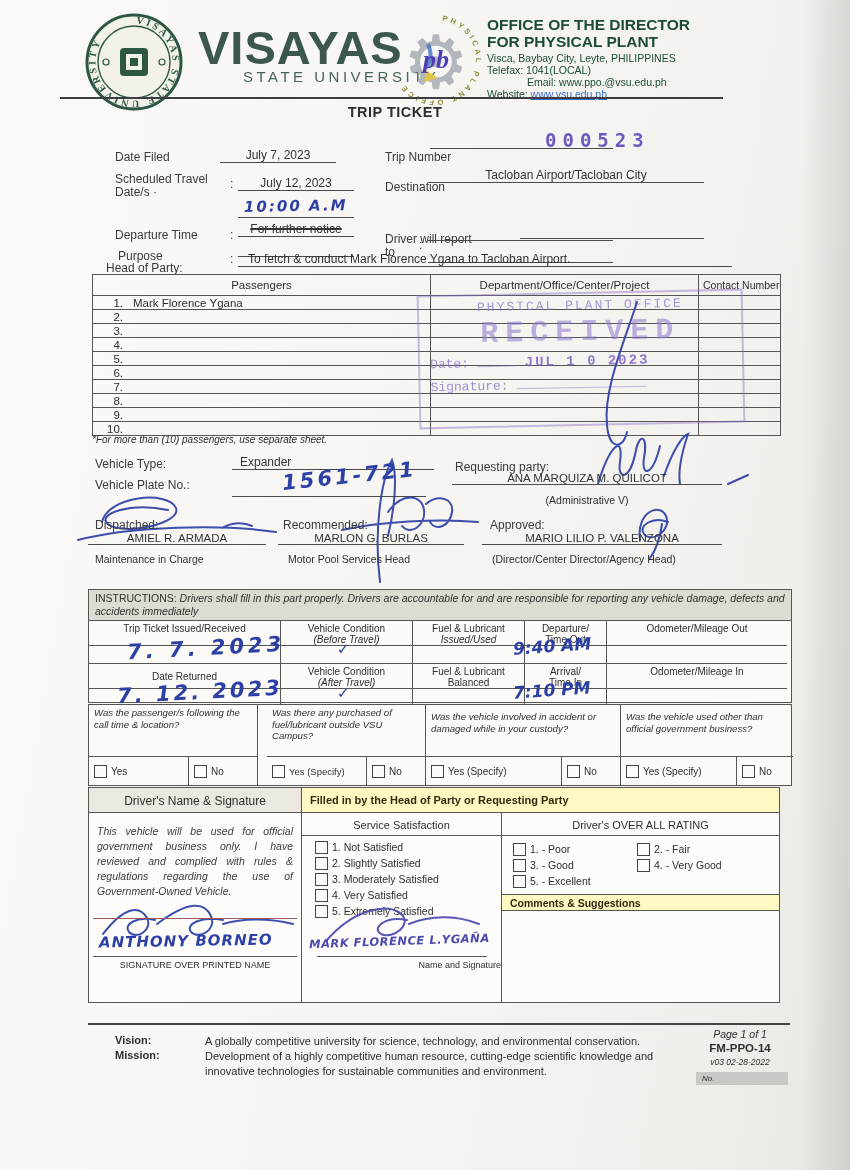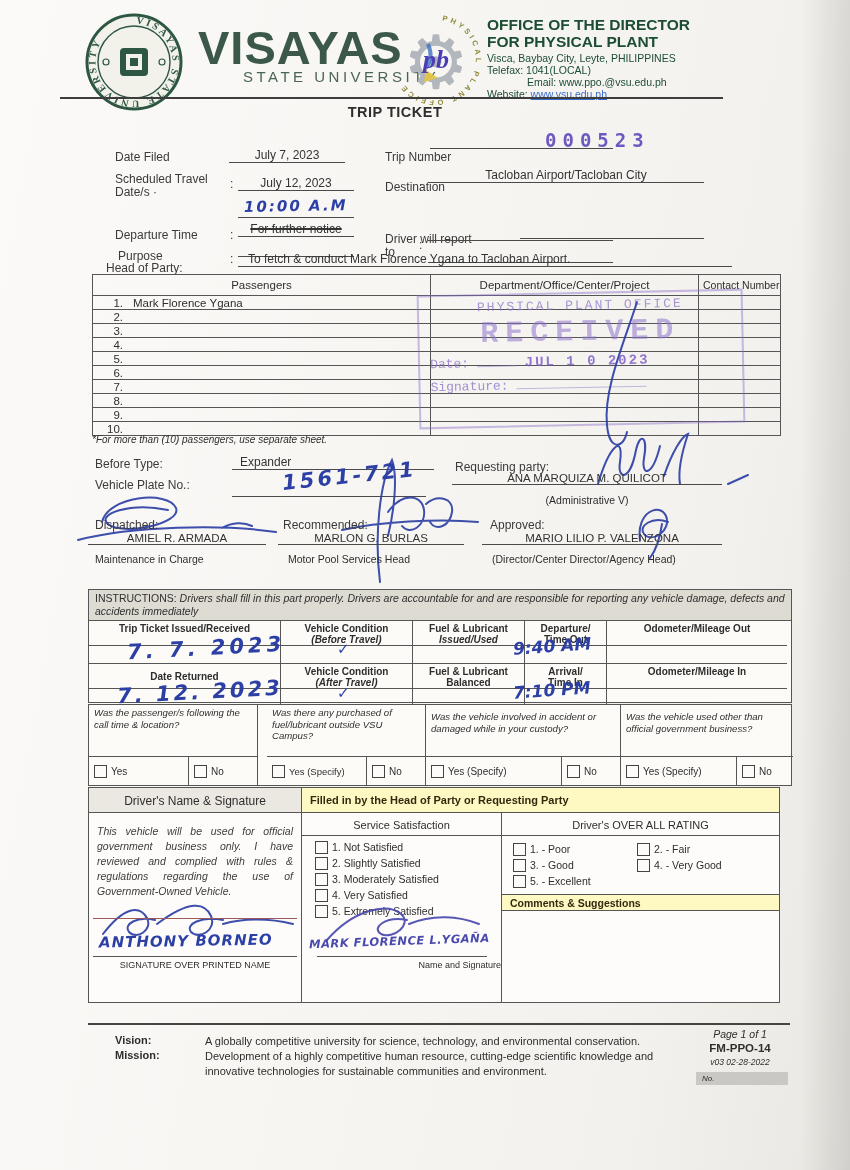--- a/index.html
+++ b/index.html
@@ -19,21 +19,21 @@
   .band{font-size:11px;line-height:17px;padding:4px 6px 0 8px;}
   .sig{stroke:#2c3fa5;fill:none;stroke-width:2;stroke-linecap:round;opacity:.92;}
   
   table.ptab{border-collapse:collapse;width:688px;table-layout:fixed;}
   table.ptab td,table.ptab th{border:1.2px solid #555;font-size:11.5px;font-weight:normal;padding:0 4px;height:13px;overflow:hidden;white-space:nowrap;}
   table.ptab th{height:20px;text-align:center;}
   
   .itab{position:absolute;left:88px;top:589px;width:702px;height:112px;border:1.6px solid #555;background:#fcfbf8;}
   .ihead{background:#dedbd2;font-size:10.5px;padding:2px 6px;height:26px;border-bottom:1.2px solid #555;line-height:12.5px;}
   .irow{display:flex;}
-  .icell{border-right:1.2px solid #555;border-bottom:1.2px solid #555;text-align:center;font-size:10px;line-height:11px;padding-top:2px;box-sizing:border-box;font-weight:bold;}
+  .icell{border-right:1.2px solid #555;border-bottom:1.2px solid #555;text-align:center;font-size:10px;line-height:11px;padding-top:2px;box-sizing:border-box;}
   .icell:last-child{border-right:none;}
   .ival{height:18px;}
   .ihdr{height:25px;}
   
   .qwrap{position:absolute;left:88px;top:704px;width:702px;height:80px;border:1.6px solid #555;display:flex;background:#fcfbf8;}
   .qgroup{display:flex;flex-direction:column;border-right:1.4px solid #555;box-sizing:border-box;}
   .qgroup:last-child{border-right:none;}
   .qtext{flex:1;padding:2px 5px;font-size:9.6px;font-style:italic;line-height:11.5px;border-bottom:1.1px solid #555;}
   .qboxes{display:flex;height:28px;}
   .qcell{display:flex;align-items:center;padding-left:5px;font-size:10px;border-right:1.1px solid #555;box-sizing:border-box;}
@@ -92,21 +92,21 @@
     <span class="green">Website:</span>
     <span style="color:#3a6ccF;text-decoration:underline;">www.vsu.edu.ph</span>
   </div>
 
   <div class="abs" style="left:60px;top:97px;width:663px;height:0;border-top:2.5px solid #3d3d3d;"></div>
   <div class="abs" style="left:0;top:104px;width:790px;text-align:center;font-size:14.5px;font-weight:bold;letter-spacing:.5px;">TRIP TICKET</div>
 
   <div class="abs serial" style="left:545px;top:129px;">000523</div>
 
   <div class="abs lbl" style="left:115px;top:150px;">Date Filed</div>
-  <div class="abs uline" style="left:229px;top:148px;width:116px;">July 7, 2023</div>
+  <div class="abs uline" style="left:220px;top:148px;width:116px;">July 7, 2023</div>
   <div class="abs lbl" style="left:385px;top:150px;">Trip Number</div>
   <div class="abs lbl" style="left:419px;top:150px;">:</div>
   <div class="abs uline" style="left:430px;top:148px;width:183px;"></div>
 
   <div class="abs lbl" style="left:115px;top:172px;">Scheduled Travel</div>
   <div class="abs lbl" style="left:115px;top:185px;">Date/s ·</div>
   <div class="abs lbl" style="left:230px;top:177px;">:</div>
   <div class="abs uline" style="left:238px;top:176px;width:116px;">July 12, 2023</div>
   <div class="abs hw" style="left:244px;top:197px;font-size:15px;letter-spacing:2px;transform:rotate(-1deg);">10:00 A.M</div>
   <div class="abs uline" style="left:238px;top:199px;width:116px;height:18px;"></div>
@@ -208,21 +208,21 @@
     </div>
     <div style="margin:8px 0 0 10px;font-size:13px;opacity:.8;">
       <span>Signature:</span>
       <span style="display:inline-block;width:130px;border-bottom:1.5px solid rgba(140,110,200,.6);"></span>
     </div>
   </div>
   <svg class="abs" style="left:585px;top:300px;" width="70" height="170" viewBox="0 0 70 170">
     <path class="sig" d="M52,2 C40,40 18,90 22,125 C24,150 38,150 42,132"></path>
   </svg>
 
-  <div class="abs lbl" style="left:95px;top:457px;">Before Type:</div>
+  <div class="abs lbl" style="left:95px;top:457px;">Vehicle Type:</div>
   <div class="abs uline uleft" style="left:232px;top:455px;width:194px;text-align:left;">Expander</div>
   <div class="abs lbl" style="left:95px;top:478px;">Vehicle Plate No.:</div>
   <div class="abs uline" style="left:232px;top:476px;width:194px;height:20px;"></div>
   <div class="abs hw" style="left:282px;top:464px;font-size:21px;letter-spacing:3px;transform:rotate(-6deg);">1561-721</div>
 
   <div class="abs lbl" style="left:455px;top:460px;">Requesting party:</div>
   <svg class="abs" style="left:590px;top:432px;" width="120" height="62" viewBox="0 0 120 62">
     <path class="sig" d="M8,52 C20,12 34,2 30,30 C27,48 40,50 46,18 C50,0 58,4 54,26 C51,44 62,46 70,14 M74,44 C82,20 92,4 98,2 C92,20 88,40 90,52"></path>
   </svg>
   <div class="abs uline" style="left:452px;top:472px;width:270px;font-size:11.5px;">ANA MARQUIZA M. QUILICOT</div>

